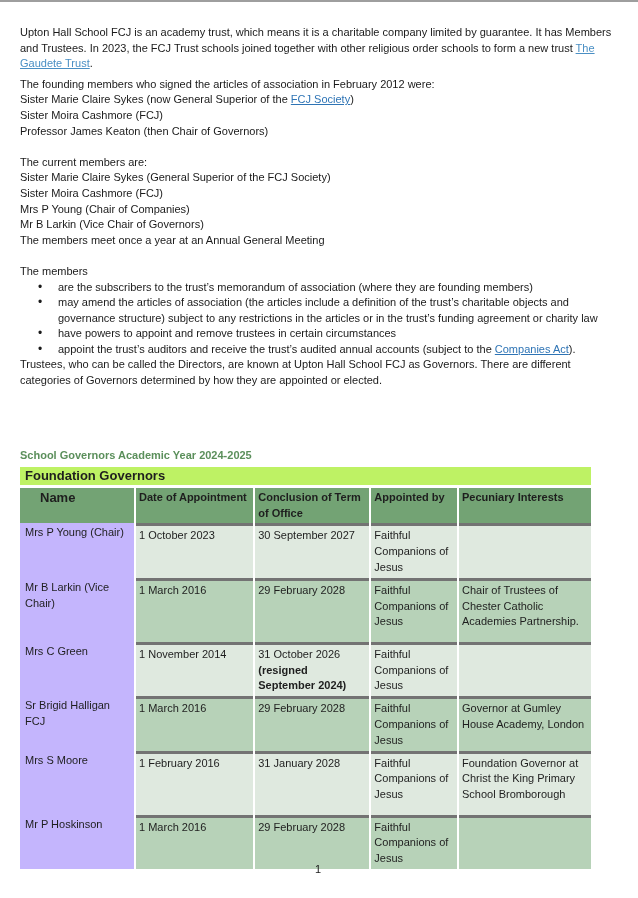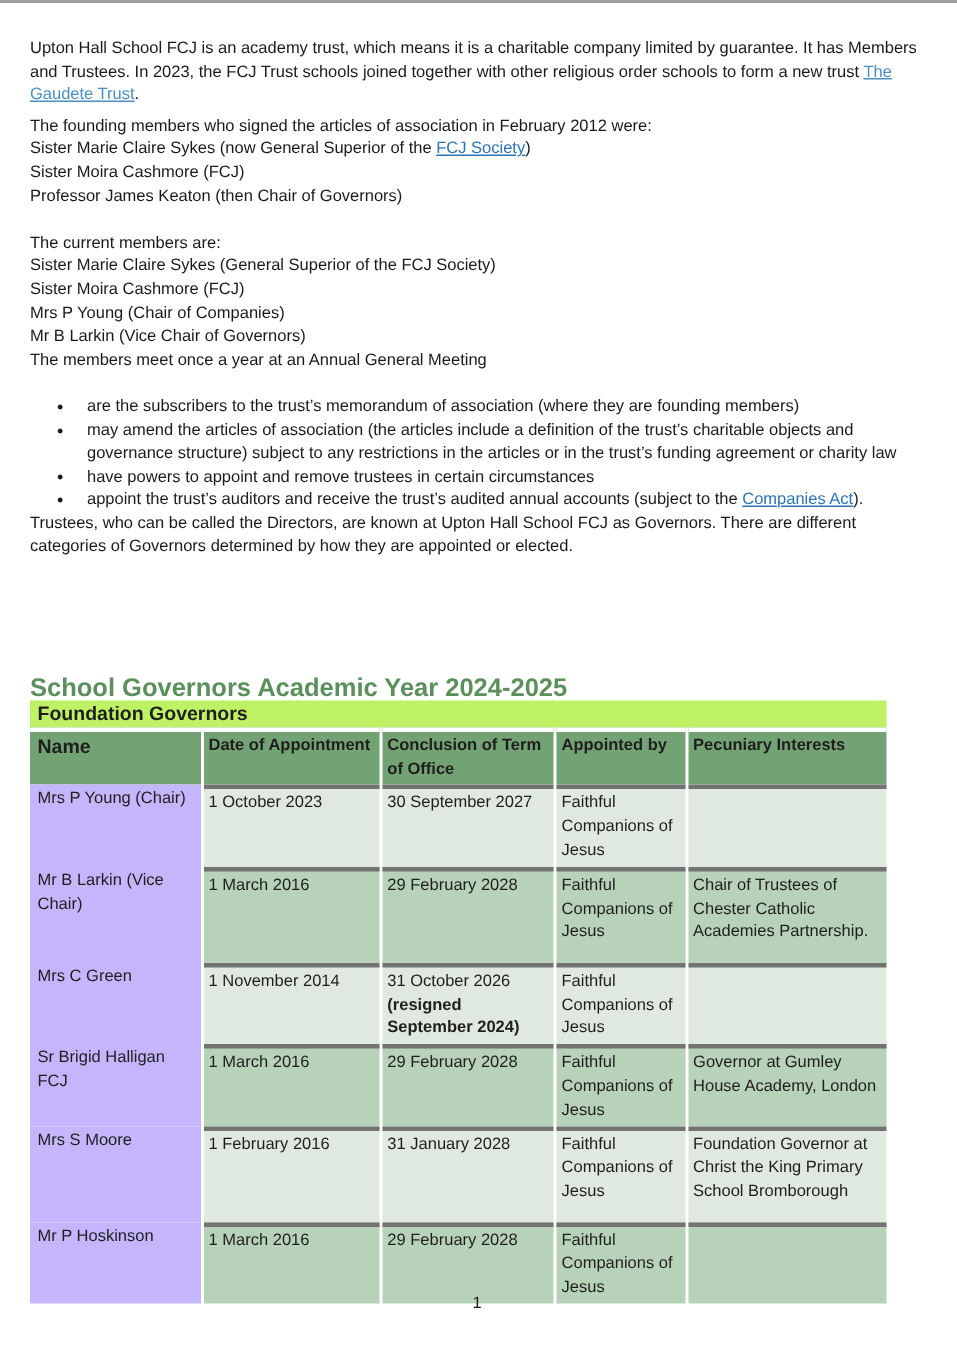--- a/index.html
+++ b/index.html
@@ -10,26 +10,26 @@
   .topbar { position: absolute; left: 0; top: 0; width: 638px; height: 2px; background: #9e9e9e; }
   .page { position: absolute; left: 20px; top: 25px; width: 600px; line-height: 15.6px; }
   p { margin: 0; }
   .gap-s { height: 5px; }
   .gap-l { height: 15.6px; }
   a.link { color: #2e74b5; text-decoration: underline; }
   a.link.light { color: #4a8fc4; }
   ul { margin: 0; padding: 0 0 0 38px; list-style: none; }
   ul li { position: relative; }
   ul li::before { content: "\2022"; position: absolute; left: -20px; top: 0; font-size: 12px; }
-  .section-title { position: absolute; left: 20px; top: 449px; font-size: 17px; font-weight: bold; color: #5b8f5b; }
+  .section-title { position: absolute; left: 20px; top: 449px; font-size: 11px; font-weight: bold; color: #5b8f5b; }
   table { position: absolute; left: 20px; top: 467px; width: 575px; border-collapse: separate; border-spacing: 2px 0; margin-left: -2px; }
   td, th { vertical-align: top; text-align: left; padding: 2px 3px; font-size: 11px; line-height: 15.8px; color: #1e1e1e; }
   .tbl-title td { background: #bef264; font-weight: bold; font-size: 13px; padding: 1px 5px; height: 14px; }
   .hdr th { background: #73a374; font-weight: bold; border-top: 3px solid #fff; height: 28px; }
-  .hdr th.namecol { font-size: 13px; padding-left: 5px; }
+  .hdr th.namecol { font-size: 13px; padding-left: 20px; }
   .namecell { background: #c4b5fd; padding-left: 5px; }
   .light td.c { background: #dfe9df; }
   .mid td.c { background: #b7d2b8; }
   tr.row td.c { border-top: 3px solid #737373; }
   .b { font-weight: bold; }
   .pagenum { position: absolute; left: 315px; top: 863px; font-size: 11px; }
 </style>
 </head>
 <body>
 
@@ -43,20 +43,21 @@
   <p>Sister Moira Cashmore (FCJ)</p>
   <p>Professor James Keaton (then Chair of Governors)</p>
   <div class="gap-l"></div>
   <p>The current members are:</p>
   <p>Sister Marie Claire Sykes (General Superior of the FCJ Society)</p>
   <p>Sister Moira Cashmore (FCJ)</p>
   <p>Mrs P Young (Chair of Companies)</p>
   <p>Mr B Larkin (Vice Chair of Governors)</p>
   <p>The members meet once a year at an Annual General Meeting</p>
   <div class="gap-l"></div>
+  <p>The members</p>
   <ul>
     <li>are the subscribers to the trust’s memorandum of association (where they are founding members)</li>
     <li>may amend the articles of association (the articles include a definition of the trust’s charitable objects and governance structure) subject to any restrictions in the articles or in the trust’s funding agreement or charity law</li>
     <li>have powers to appoint and remove trustees in certain circumstances</li>
     <li><span>appoint the trust’s auditors and receive the trust’s audited annual accounts (subject to the </span><a class="link" href="#">Companies Act</a><span>).</span></li>
   </ul>
   <p>Trustees, who can be called the Directors, are known at Upton Hall School FCJ as Governors. There are different categories of Governors determined by how they are appointed or elected.</p>
 </div>
 
 <div class="section-title">School Governors Academic Year 2024-2025</div>

